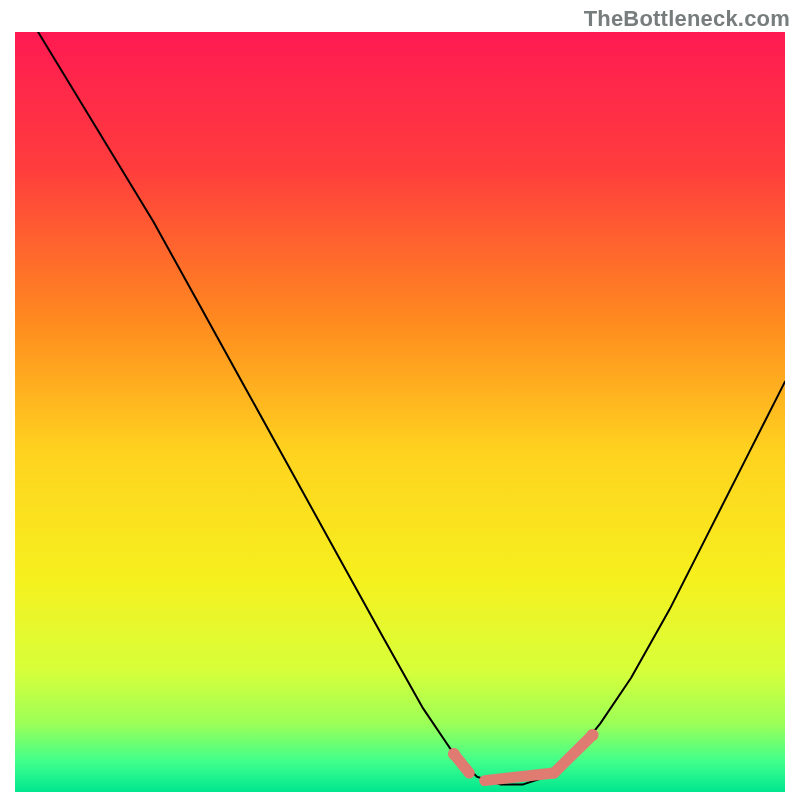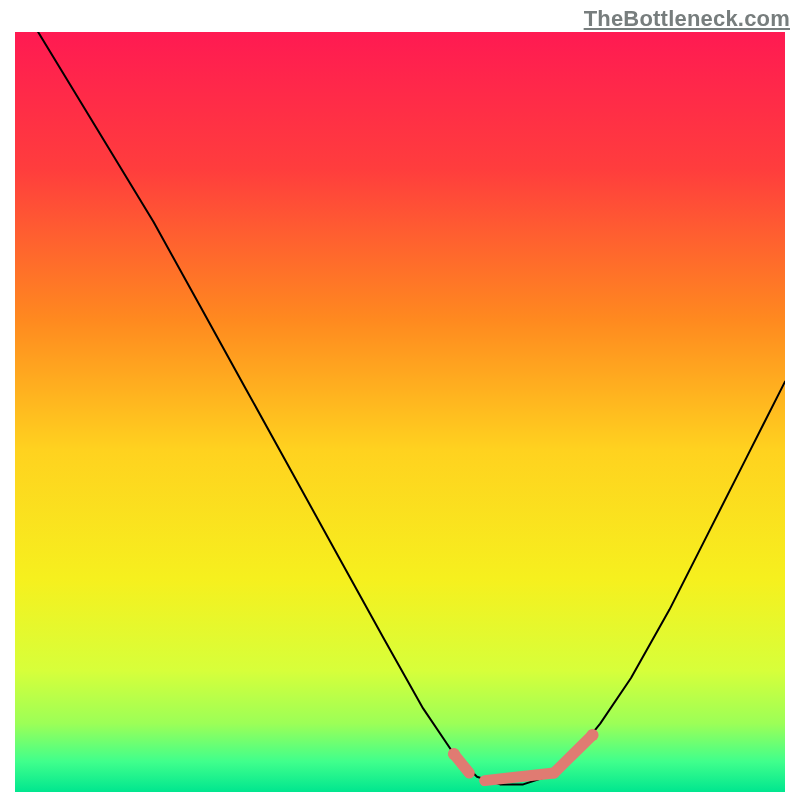--- a/index.html
+++ b/index.html
@@ -7,21 +7,20 @@
   .wrap { position: relative; width: 800px; height: 800px; }
   .attribution {
     position: absolute;
     top: 6px;
     right: 10px;
     font-family: Arial, Helvetica, sans-serif;
     font-size: 22px;
     font-weight: 700;
     color: #777d7d;
     letter-spacing: 0.2px;
-    text-decoration: underline;
   }
   .plot {
     position: absolute;
     left: 15px;
     top: 32px;
     width: 770px;
     height: 760px;
     background: #fff;
   }
   svg { display: block; }

